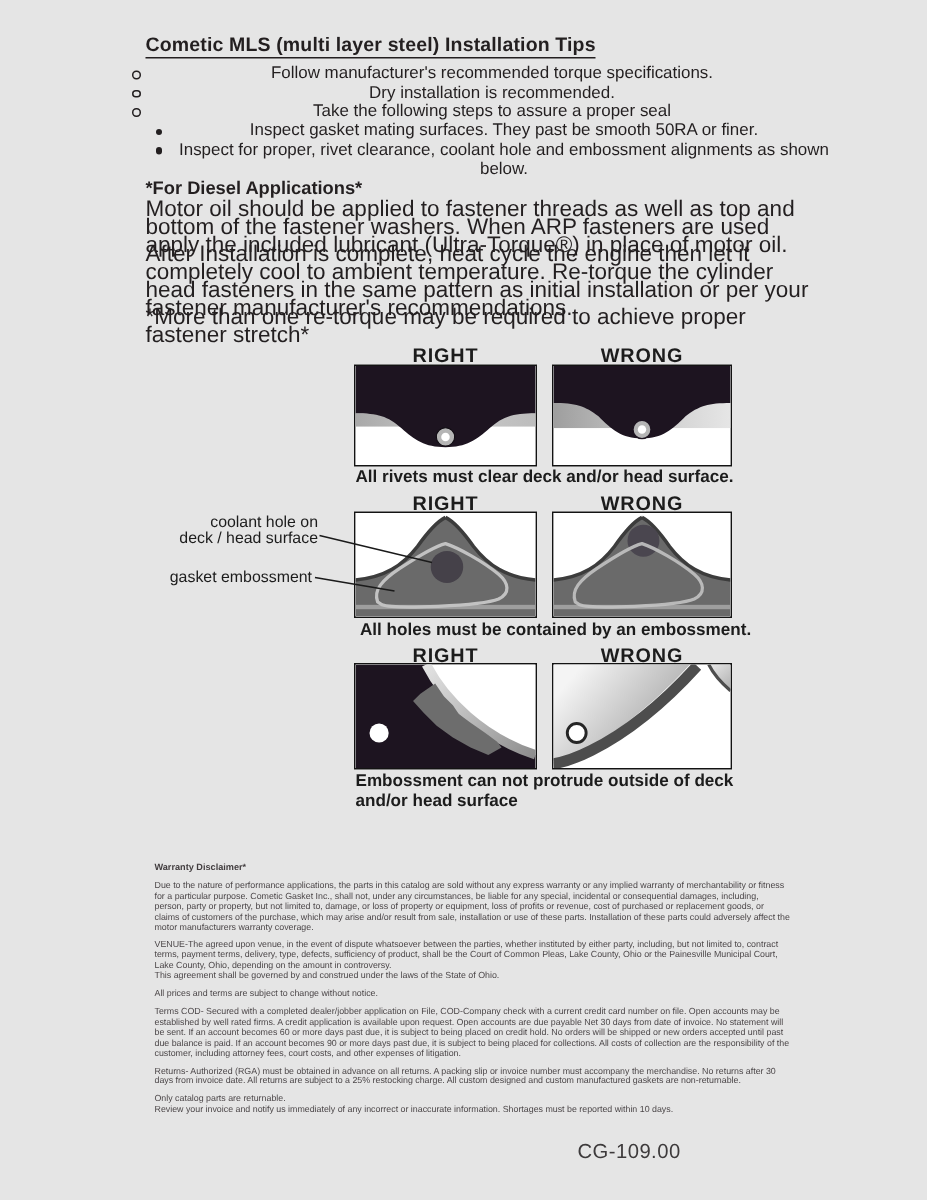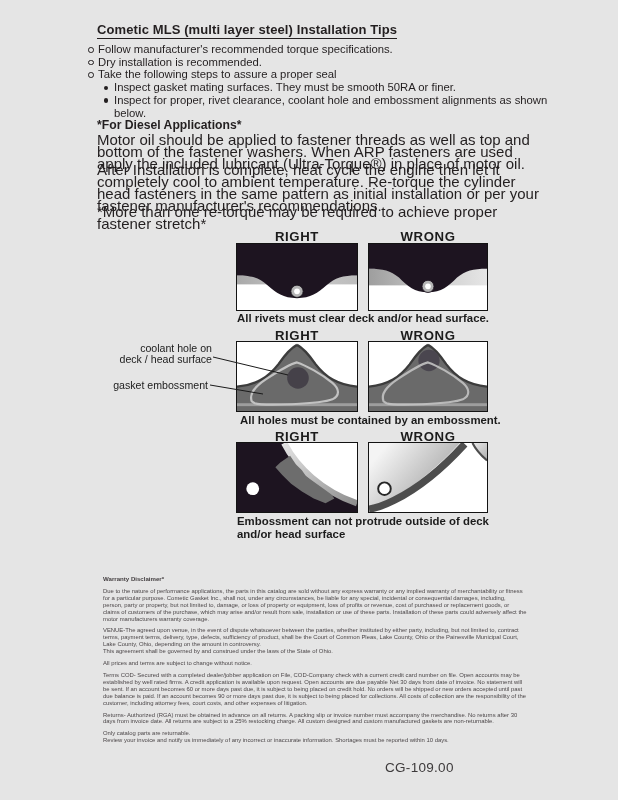--- a/index.html
+++ b/index.html
@@ -8,21 +8,21 @@
     font-family:"Liberation Sans",sans-serif;color:#231f20;overflow:hidden;
   }
   .abs{position:absolute;}
   
   .title{
     left:97px;top:22px;font-size:13px;font-weight:bold;
     border-bottom:1.6px solid #231f20;padding-bottom:1px;letter-spacing:.1px;
   }
   
   .tips{left:88px;top:43px;font-size:11.3px;line-height:12.7px;width:470px;}
-  .tip{position:relative;padding-left:10px;}
+  .tip{position:relative;padding-left:10px;text-align:center;}
   .tip.sub{padding-left:26px;}
   .mk-o{position:absolute;left:0;top:4px;width:3.6px;height:3.6px;border:1px solid #231f20;border-radius:50%;}
   .mk-f{position:absolute;left:16px;top:4.4px;width:4.4px;height:4.4px;background:#231f20;border-radius:50%;}
   
   .h2{left:97px;top:118px;font-size:12.2px;font-weight:bold;}
   .para{left:97px;width:447px;font-size:15px;line-height:11.9px;}
   
   .dlabel{font-size:13.2px;font-weight:bold;letter-spacing:.6px;text-align:center;color:#1c1c1c;}
   .dbox{border:1.7px solid #131313;background:#fff;box-sizing:border-box;}
   .dbox svg{display:block;width:100%;height:100%;}
@@ -39,21 +39,21 @@
 <body>
 
 <div class="doc">
 
   <div class="abs title">Cometic MLS (multi layer steel) Installation Tips</div>
 
   <div class="abs tips">
     <div class="tip"><span class="mk-o"></span><span>Follow manufacturer's recommended torque specifications.</span></div>
     <div class="tip"><span class="mk-o"></span><span>Dry installation is recommended.</span></div>
     <div class="tip"><span class="mk-o"></span><span>Take the following steps to assure a proper seal</span></div>
-    <div class="tip sub"><span class="mk-f"></span><span>Inspect gasket mating surfaces.  They must be smooth 50RA or finer.</span></div>
+    <div class="tip sub"><span class="mk-f"></span><span>Inspect gasket mating surfaces.  They past be smooth 50RA or finer.</span></div>
     <div class="tip sub"><span class="mk-f"></span><span>Inspect for proper, rivet clearance, coolant hole and embossment alignments as shown below.</span></div>
   </div>
 
   <div class="abs h2">*For Diesel Applications*</div>
   <div class="abs para" style="top:134px;">Motor oil should be applied to fastener threads as well as top and bottom of the fastener washers. When ARP fasteners are used apply the included lubricant (Ultra-Torque®) in place of motor oil.</div>
   <div class="abs para" style="top:164px;">After Installation is complete, heat cycle the engine then let it completely cool to ambient temperature. Re-torque the cylinder head fasteners in the same pattern as initial installation or per your fastener manufacturer's recommendations.</div>
   <div class="abs para" style="top:206px;">*More than one re-torque may be required to achieve proper fastener stretch*</div>
 
   <div class="abs dlabel" style="left:236px;top:229px;width:122px;">RIGHT</div>
   <div class="abs dlabel" style="left:368px;top:229px;width:120px;">WRONG</div>

